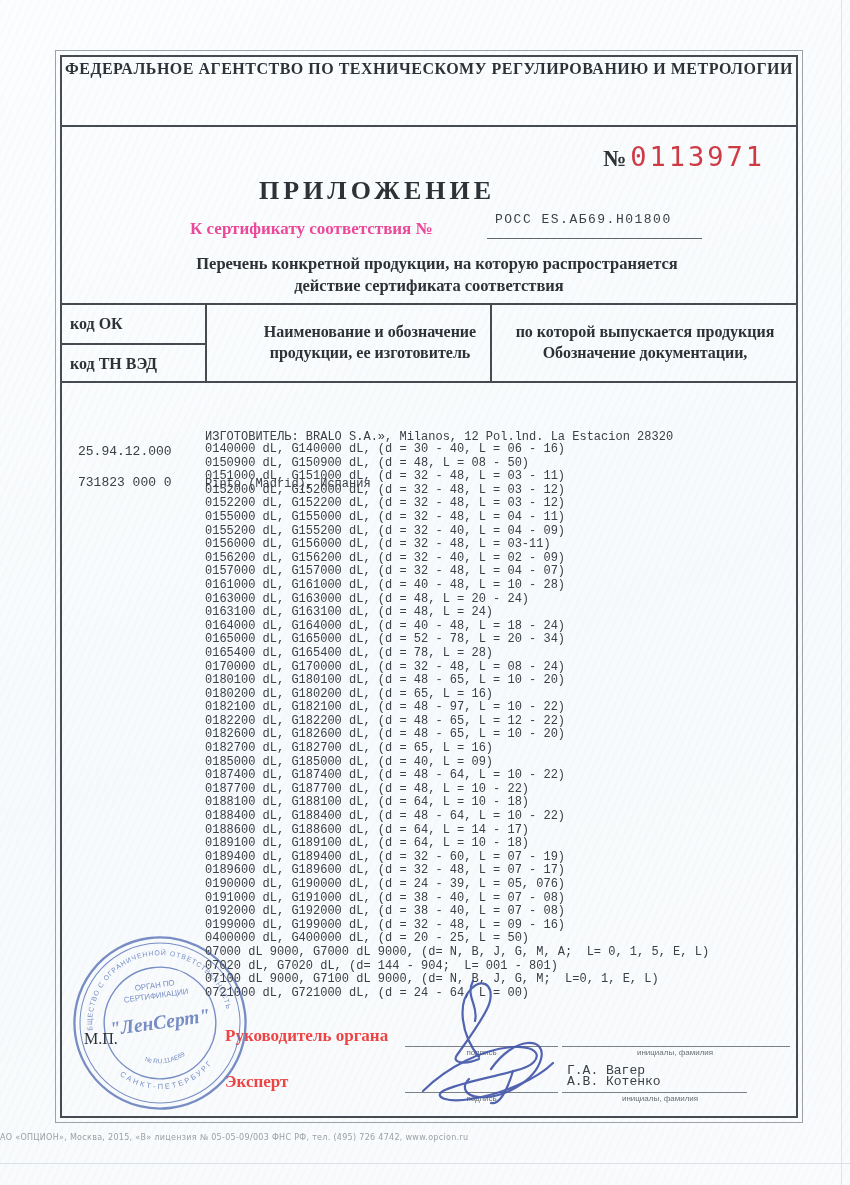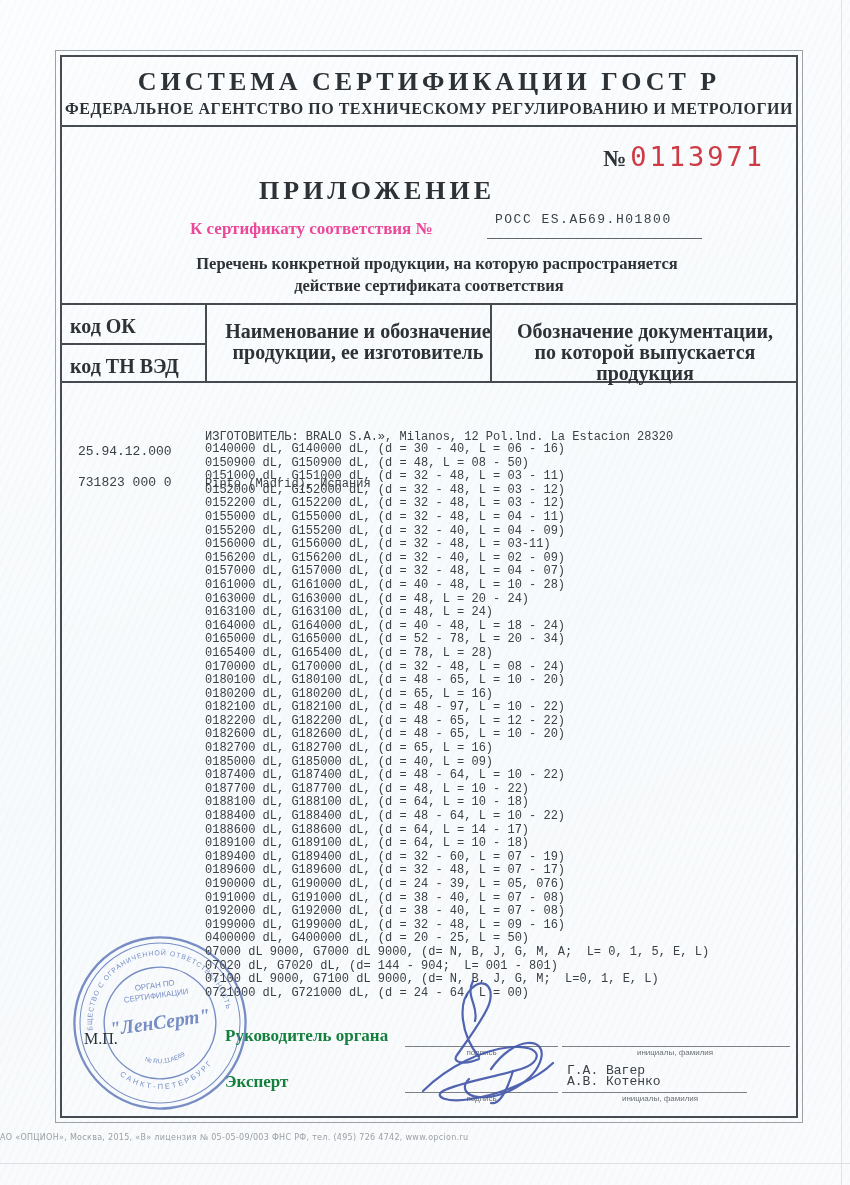--- a/index.html
+++ b/index.html
@@ -38,35 +38,35 @@
   .cert-underline{left:487px;top:238px;width:215px;border-top:1px solid #60666c;height:0;}
 
   .subtitle1{left:55px;top:254px;width:748px;text-align:center;font-size:16.5px;font-weight:bold;color:#2d3237;margin-left:8px;}
   .subtitle2{left:55px;top:276px;width:748px;text-align:center;font-size:16.5px;font-weight:bold;color:#2d3237;}
 
   
   .table-box{left:60px;top:303px;width:738px;height:80px;border-top:2px solid #454b51;border-bottom:2px solid #454b51;box-sizing:border-box;}
   .vline{position:absolute;top:303px;height:80px;width:2px;background:#454b51;}
   .vline1{left:205px;} .vline2{left:490px;}
   .hline-col1{left:60px;top:343px;width:147px;height:1.5px;background:#454b51;}
-  .cell-serif{font-size:20px;font-weight:bold;color:#2d3237;}
+  .cell-serif{font-size:16px;font-weight:bold;color:#2d3237;}
   .cell-c{text-align:center;line-height:21px;}
   .c1a{left:70px;top:315px;} .c1b{left:70px;top:355px;}
-  .c2{left:207px;top:321px;width:302px;} .c3{left:492px;top:321px;width:306px;}
+  .c2{left:207px;top:321px;width:302px;padding-left:12px;} .c3{left:492px;top:321px;width:306px;}
 
   .mono{font-family:"Liberation Mono",monospace;color:#3b4046;white-space:pre;}
   .manufacturer{left:205px;top:398px;font-size:12px;line-height:15.8px;}
   .code-ok{left:78px;top:444px;font-size:13px;}
   .code-tnved{left:78px;top:475px;font-size:13px;}
 
   .products{left:205px;top:443px;font-size:12px;line-height:13.6px;z-index:2;}
   .product-row{white-space:pre;}
 
   
-  .sig-label{font-size:17px;font-weight:bold;color:#15803d;}
+  .sig-label{font-size:17px;font-weight:bold;color:#ef4444;}
   .l1{left:225px;top:1026px;} .l2{left:225px;top:1072px;}
   .sig-line{border-top:1px solid #7a8086;height:0;}
   .ln1a{left:405px;top:1046px;width:153px;} .ln1b{left:562px;top:1046px;width:228px;}
   .ln2a{left:405px;top:1092px;width:153px;} .ln2b{left:562px;top:1092px;width:185px;}
   .cap{font-family:"Liberation Sans",sans-serif;font-size:8px;color:#6a7076;text-align:center;}
   .cp1a{left:405px;top:1048px;width:153px;} .cp1b{left:600px;top:1048px;width:150px;}
   .cp2a{left:405px;top:1094px;width:153px;} .cp2b{left:585px;top:1094px;width:150px;}
   .sig-name{font-family:"Liberation Mono",monospace;font-size:13px;color:#3b4046;white-space:pre;}
   .n1{left:567px;top:1063px;} .n2{left:567px;top:1074px;}
   .mp{left:84px;top:1030px;font-size:16px;color:#2d3237;z-index:5;}
@@ -78,21 +78,20 @@
     font-family:"DejaVu Sans",sans-serif;font-size:8px;letter-spacing:.3px;color:#9aa0a5;}
 </style>
 </head>
 <body>
 
 <div class="paper"></div>
 
 <div class="frame">
   <div class="frame-inner">
     <div class="header-box">
-      <div class="sys-title">СИСТЕМА СЕРТИФИКАЦИИ ГОСТ Р</div>
       <div class="agency">ФЕДЕРАЛЬНОЕ АГЕНТСТВО ПО ТЕХНИЧЕСКОМУ РЕГУЛИРОВАНИЮ И МЕТРОЛОГИИ</div>
     </div>
   </div>
 </div>
 
 <div class="abs number-block">
   <span class="number-prefix">№</span>
   <span class="number-value">0113971</span>
 </div>
 
@@ -109,22 +108,22 @@
 <div class="vline vline1"></div>
 <div class="vline vline2"></div>
 <div class="abs hline-col1"></div>
 <div class="abs cell-serif c1a">код ОК</div>
 <div class="abs cell-serif c1b">код ТН ВЭД</div>
 <div class="abs cell-serif cell-c c2">
   <div>Наименование и обозначение</div>
   <div>продукции, ее изготовитель</div>
 </div>
 <div class="abs cell-serif cell-c c3">
+  <div>по которой выпускается продукция</div>
   <div>Обозначение документации,</div>
-  <div>по которой выпускается продукция</div>
 </div>
 
 <div class="abs mono manufacturer">
   <div>ИЗГОТОВИТЕЛЬ: BRALO S.A.», Milanos, 12 Pol.lnd. La Estacion 28320</div>
   <div>Pinto (Madrid), Испания</div>
 </div>
 
 <div class="abs mono code-ok">25.94.12.000</div>
 <div class="abs mono code-tnved">731823 000 0</div>
 

